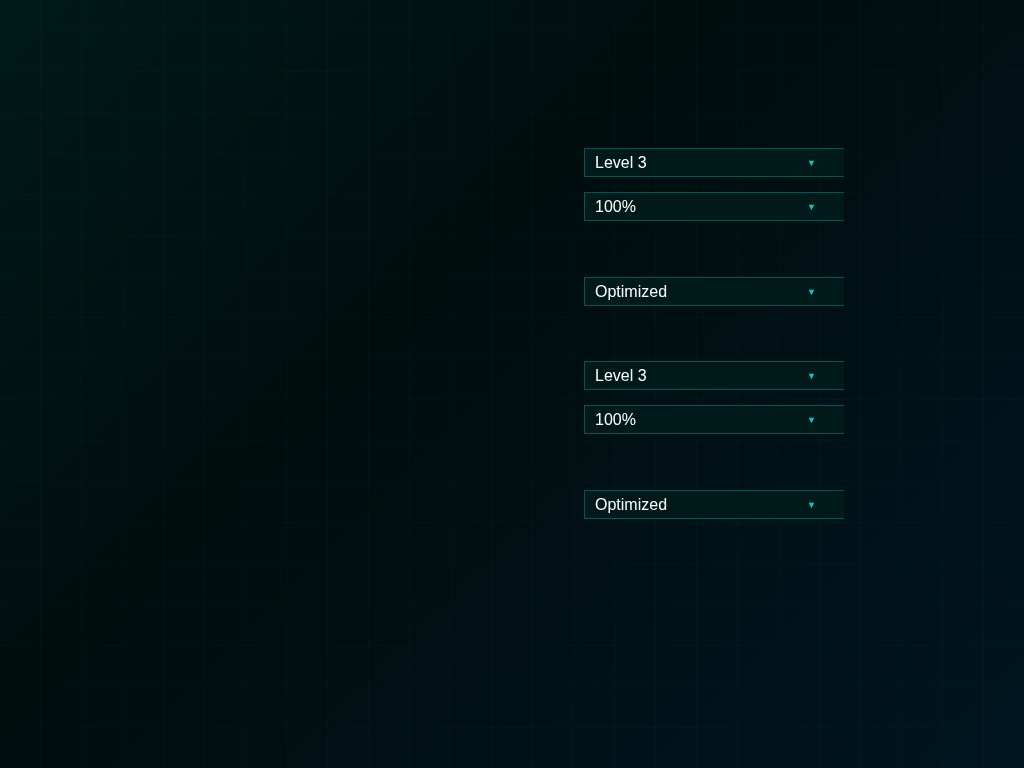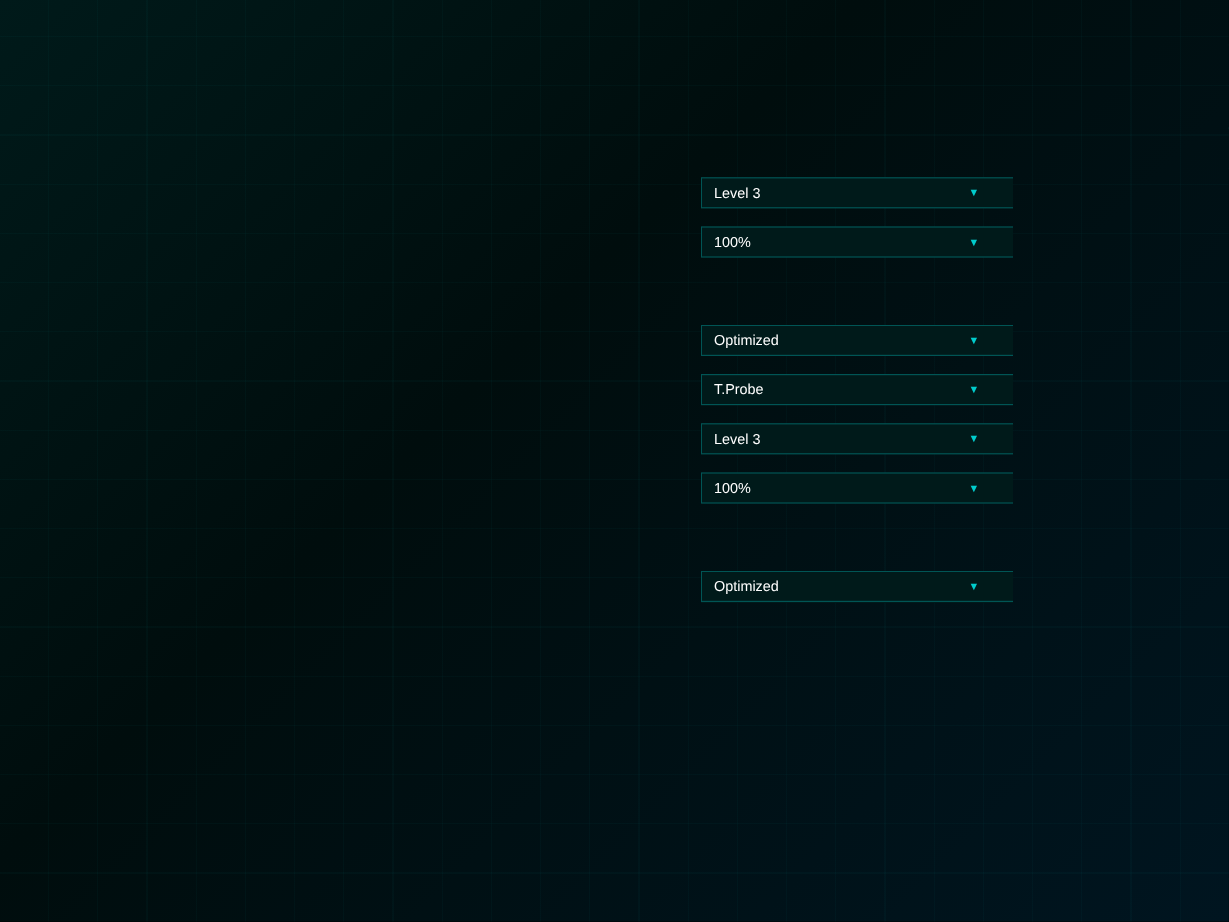--- a/index.html
+++ b/index.html
@@ -194,21 +194,21 @@
     }
     .setting-control {
       width: 240px;
     }
 
     .dropdown-control {
       width: 272px;
       background: #001a1a;
       border: 1px solid #00cccc55;
       color: #ffffff;
-      font-size: 12px;
+      font-size: 16px;
       padding: 5px 28px 5px 10px;
       appearance: none;
       -webkit-appearance: none;
       cursor: pointer;
       position: relative;
       outline: none;
     }
     .dropdown-wrapper {
       position: relative;
       width: 240px;
@@ -486,23 +486,20 @@
             <div class="setting-control"><input type="text" class="text-input-control" value="350" style=""></div>
           </div>
           <div class="setting-row">
             <div class="setting-label">VDDCR CPU Power Phase Control</div>
             <div class="setting-control">
               <div class="dropdown-wrapper"><select class="dropdown-control"><option value="Auto">Auto</option><option value="Standard">Standard</option><option value="Optimized" selected="">Optimized</option><option value="Extreme">Extreme</option><option value="Manual">Manual</option></select></div>
             </div>
           </div>
           <div class="setting-row">
             <div class="setting-label">VDDCR CPU Power Duty Control</div>
-            <div class="setting-control">
-              <div class="dropdown-wrapper"><select class="dropdown-control"><option value="T.Probe">T.Probe</option><option value="Extreme">Extreme</option></select></div>
-            </div>
           </div>
           <div class="setting-row">
             <div class="setting-label">VDDCR SOC Load Line Calibration</div>
             <div class="setting-control">
               <div class="dropdown-wrapper"><select class="dropdown-control"><option value="Auto">Auto</option><option value="Level 1">Level 1</option><option value="Level 2">Level 2</option><option value="Level 3" selected="">Level 3</option><option value="Level 4">Level 4</option><option value="Level 5">Level 5</option><option value="Level 6">Level 6</option><option value="Level 7">Level 7</option><option value="Level 8">Level 8</option></select></div>
             </div>
           </div>
           <div class="setting-row">
             <div class="setting-label">VDDCR SOC Current Capability</div>
             <div class="setting-control">

